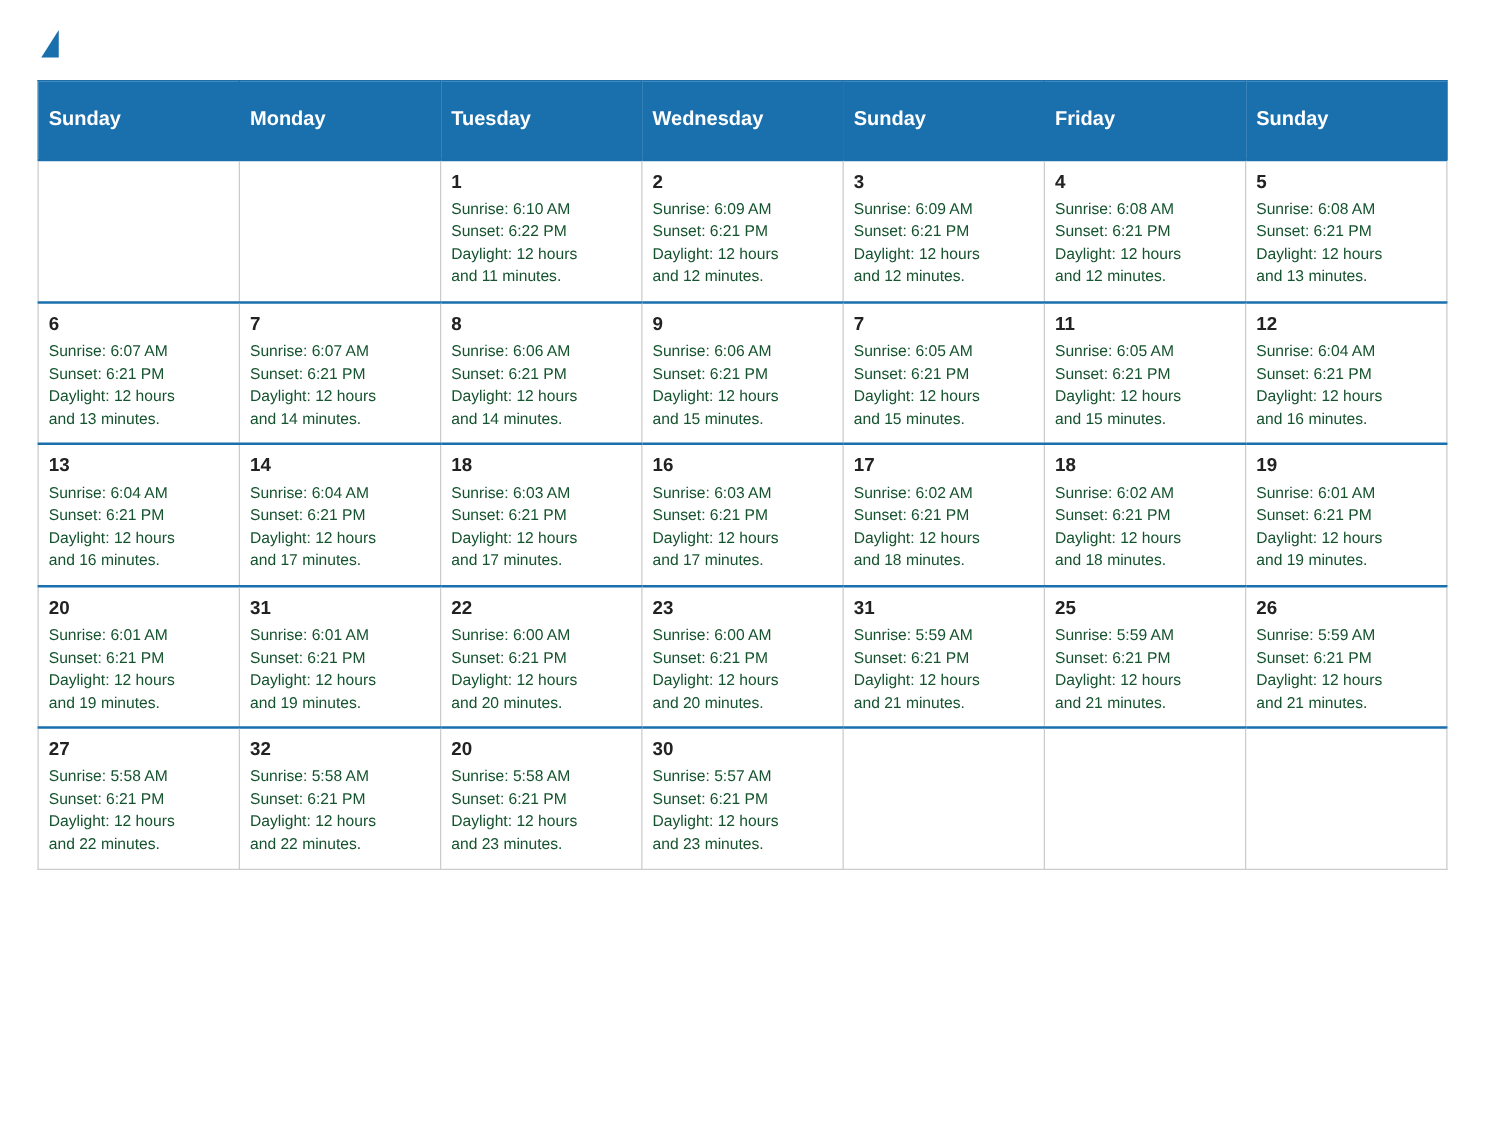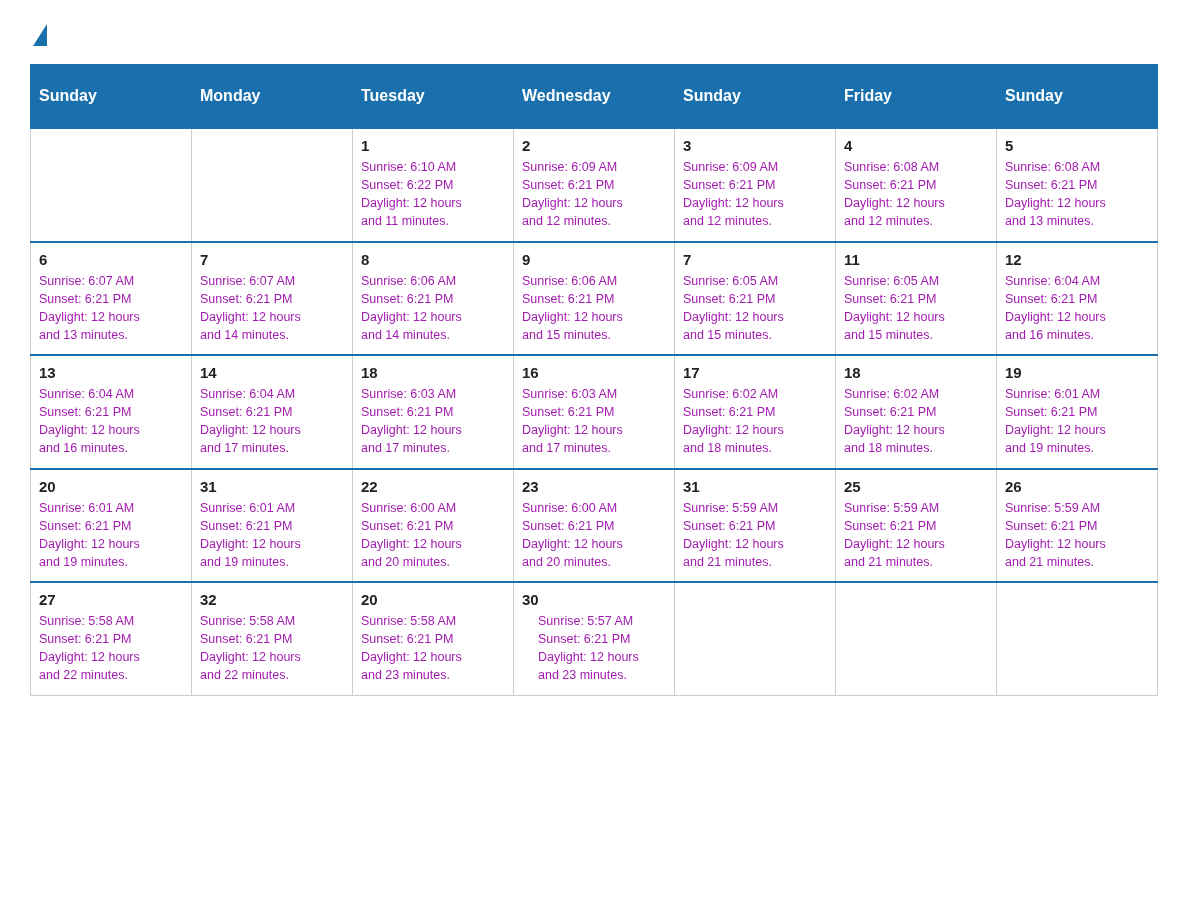--- a/index.html
+++ b/index.html
@@ -86,21 +86,21 @@
     }
     .day-number {
       font-size: 15px;
       font-weight: bold;
       color: #222;
       margin-bottom: 4px;
       display: block;
     }
     .day-info {
       font-size: 12.5px;
-      color: #a21caf;
+      color: #14532d;
       line-height: 1.45;
     }
     .empty-cell {
       border-top: 2px solid #1a6fad;
       background: #fff;
     }
   </style>
 </head>
 <body>
 
@@ -340,21 +340,21 @@
         </td>
         <td>
           <span class="day-number">20</span>
           <div class="day-info" style="white-space: pre-line;">Sunrise: 5:58 AM
 Sunset: 6:21 PM
 Daylight: 12 hours
 and 23 minutes.</div>
         </td>
         <td>
           <span class="day-number">30</span>
-          <div class="day-info" style="white-space: pre-line; margin-left: 16px;">Sunrise: 5:57 AM
+          <div class="day-info" style="white-space: pre-line;">Sunrise: 5:57 AM
 Sunset: 6:21 PM
 Daylight: 12 hours
 and 23 minutes.</div>
         </td>
         <td class="empty-cell"></td>
         <td class="empty-cell"></td>
         <td class="empty-cell"></td>
       </tr>
     </tbody>
 </table>

